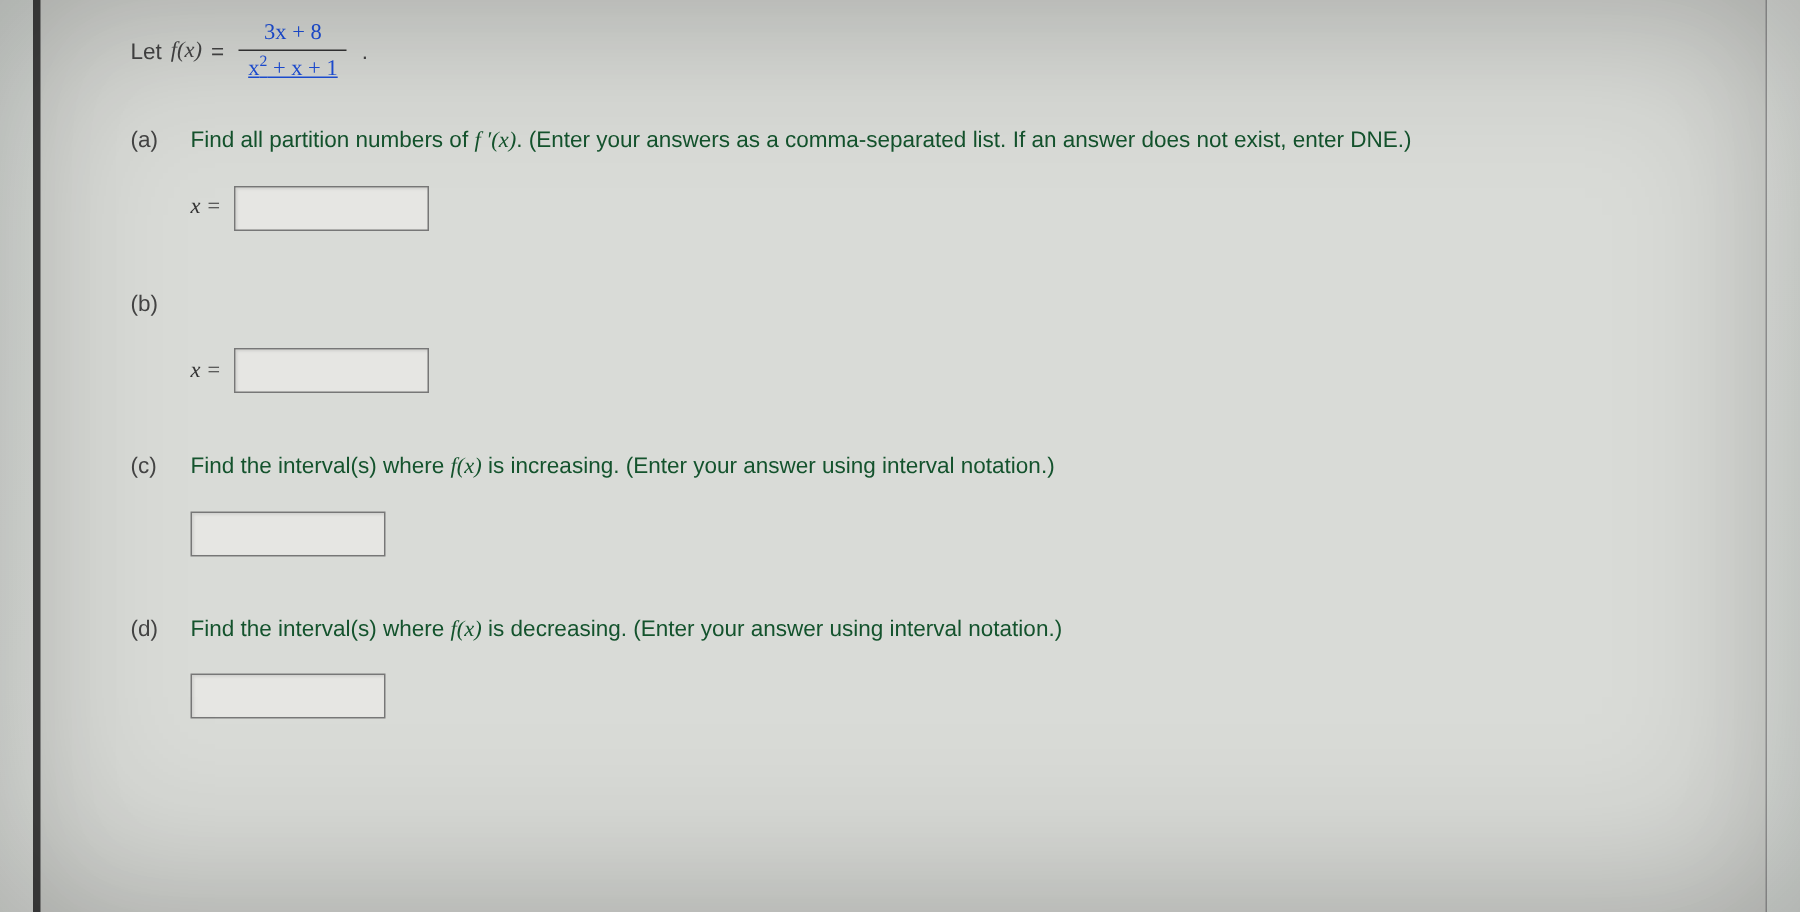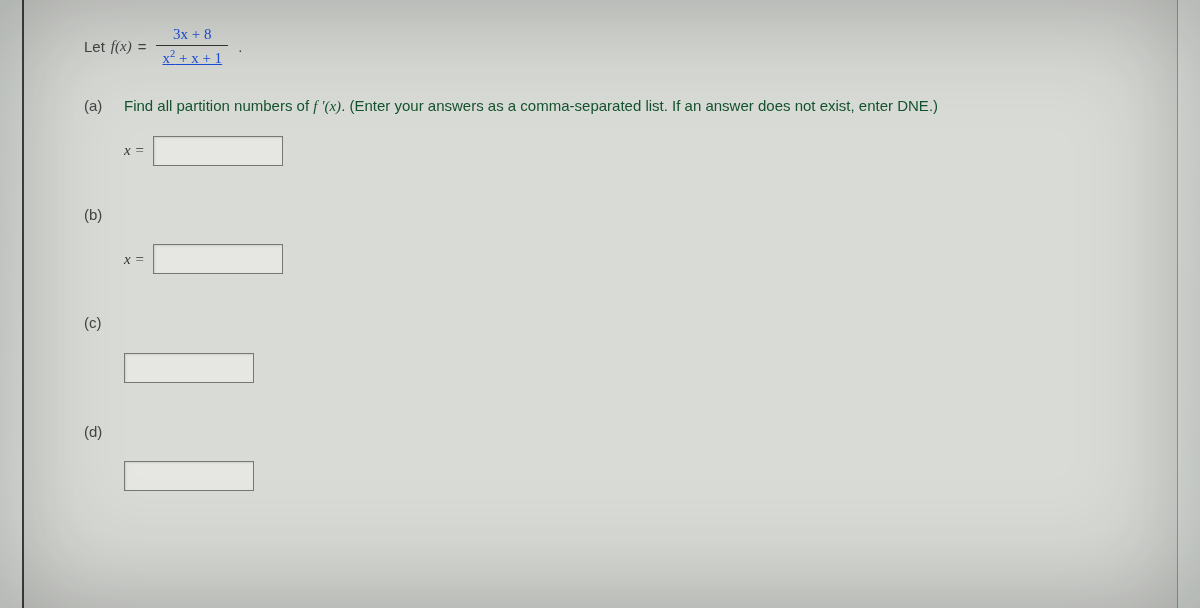--- a/index.html
+++ b/index.html
@@ -15,24 +15,24 @@
       position: relative;
       overflow: hidden;
     }
     .paper {
       position: absolute;
       top: 0;
       left: 22px;
       right: 22px;
       bottom: 0;
       background: #d9dbd7;
-      border-left: 2px solid #404040;
+      border-left: 5px solid #404040;
       border-right: 1px solid #999;
       box-shadow: inset 0 0 80px rgba(0,0,0,0.04);
-      padding: 26px 40px 20px 60px;
+      padding: 14px 40px 20px 60px;
     }
     .intro {
       color: #444;
       font-size: 15px;
       margin-bottom: 28px;
       display: flex;
       align-items: center;
       gap: 6px;
     }
     .func {
@@ -150,29 +150,35 @@
     </div>
     <div class="answer-row">
       <span class="xeq">x =</span>
       <input class="answer" type="text" style="">
     </div>
   </div>
 
   <div class="part">
     <div class="part-row">
       <span class="part-label">(c)</span>
+      <span class="prompt">
+        <span>Find the interval(s) where </span><span class="func2">f(x)</span><span> is increasing. (Enter your answer using interval notation.)</span>
+      </span>
     </div>
     <div class="answer-row">
       <input class="answer" type="text" style="">
     </div>
   </div>
 
   <div class="part">
     <div class="part-row">
       <span class="part-label">(d)</span>
+      <span class="prompt">
+        <span>Find the interval(s) where </span><span class="func2">f(x)</span><span> is decreasing. (Enter your answer using interval notation.)</span>
+      </span>
     </div>
     <div class="answer-row">
       <input class="answer" type="text" style="">
     </div>
   </div>
 
 </div>
 
 <div class="vignette"></div>
 

